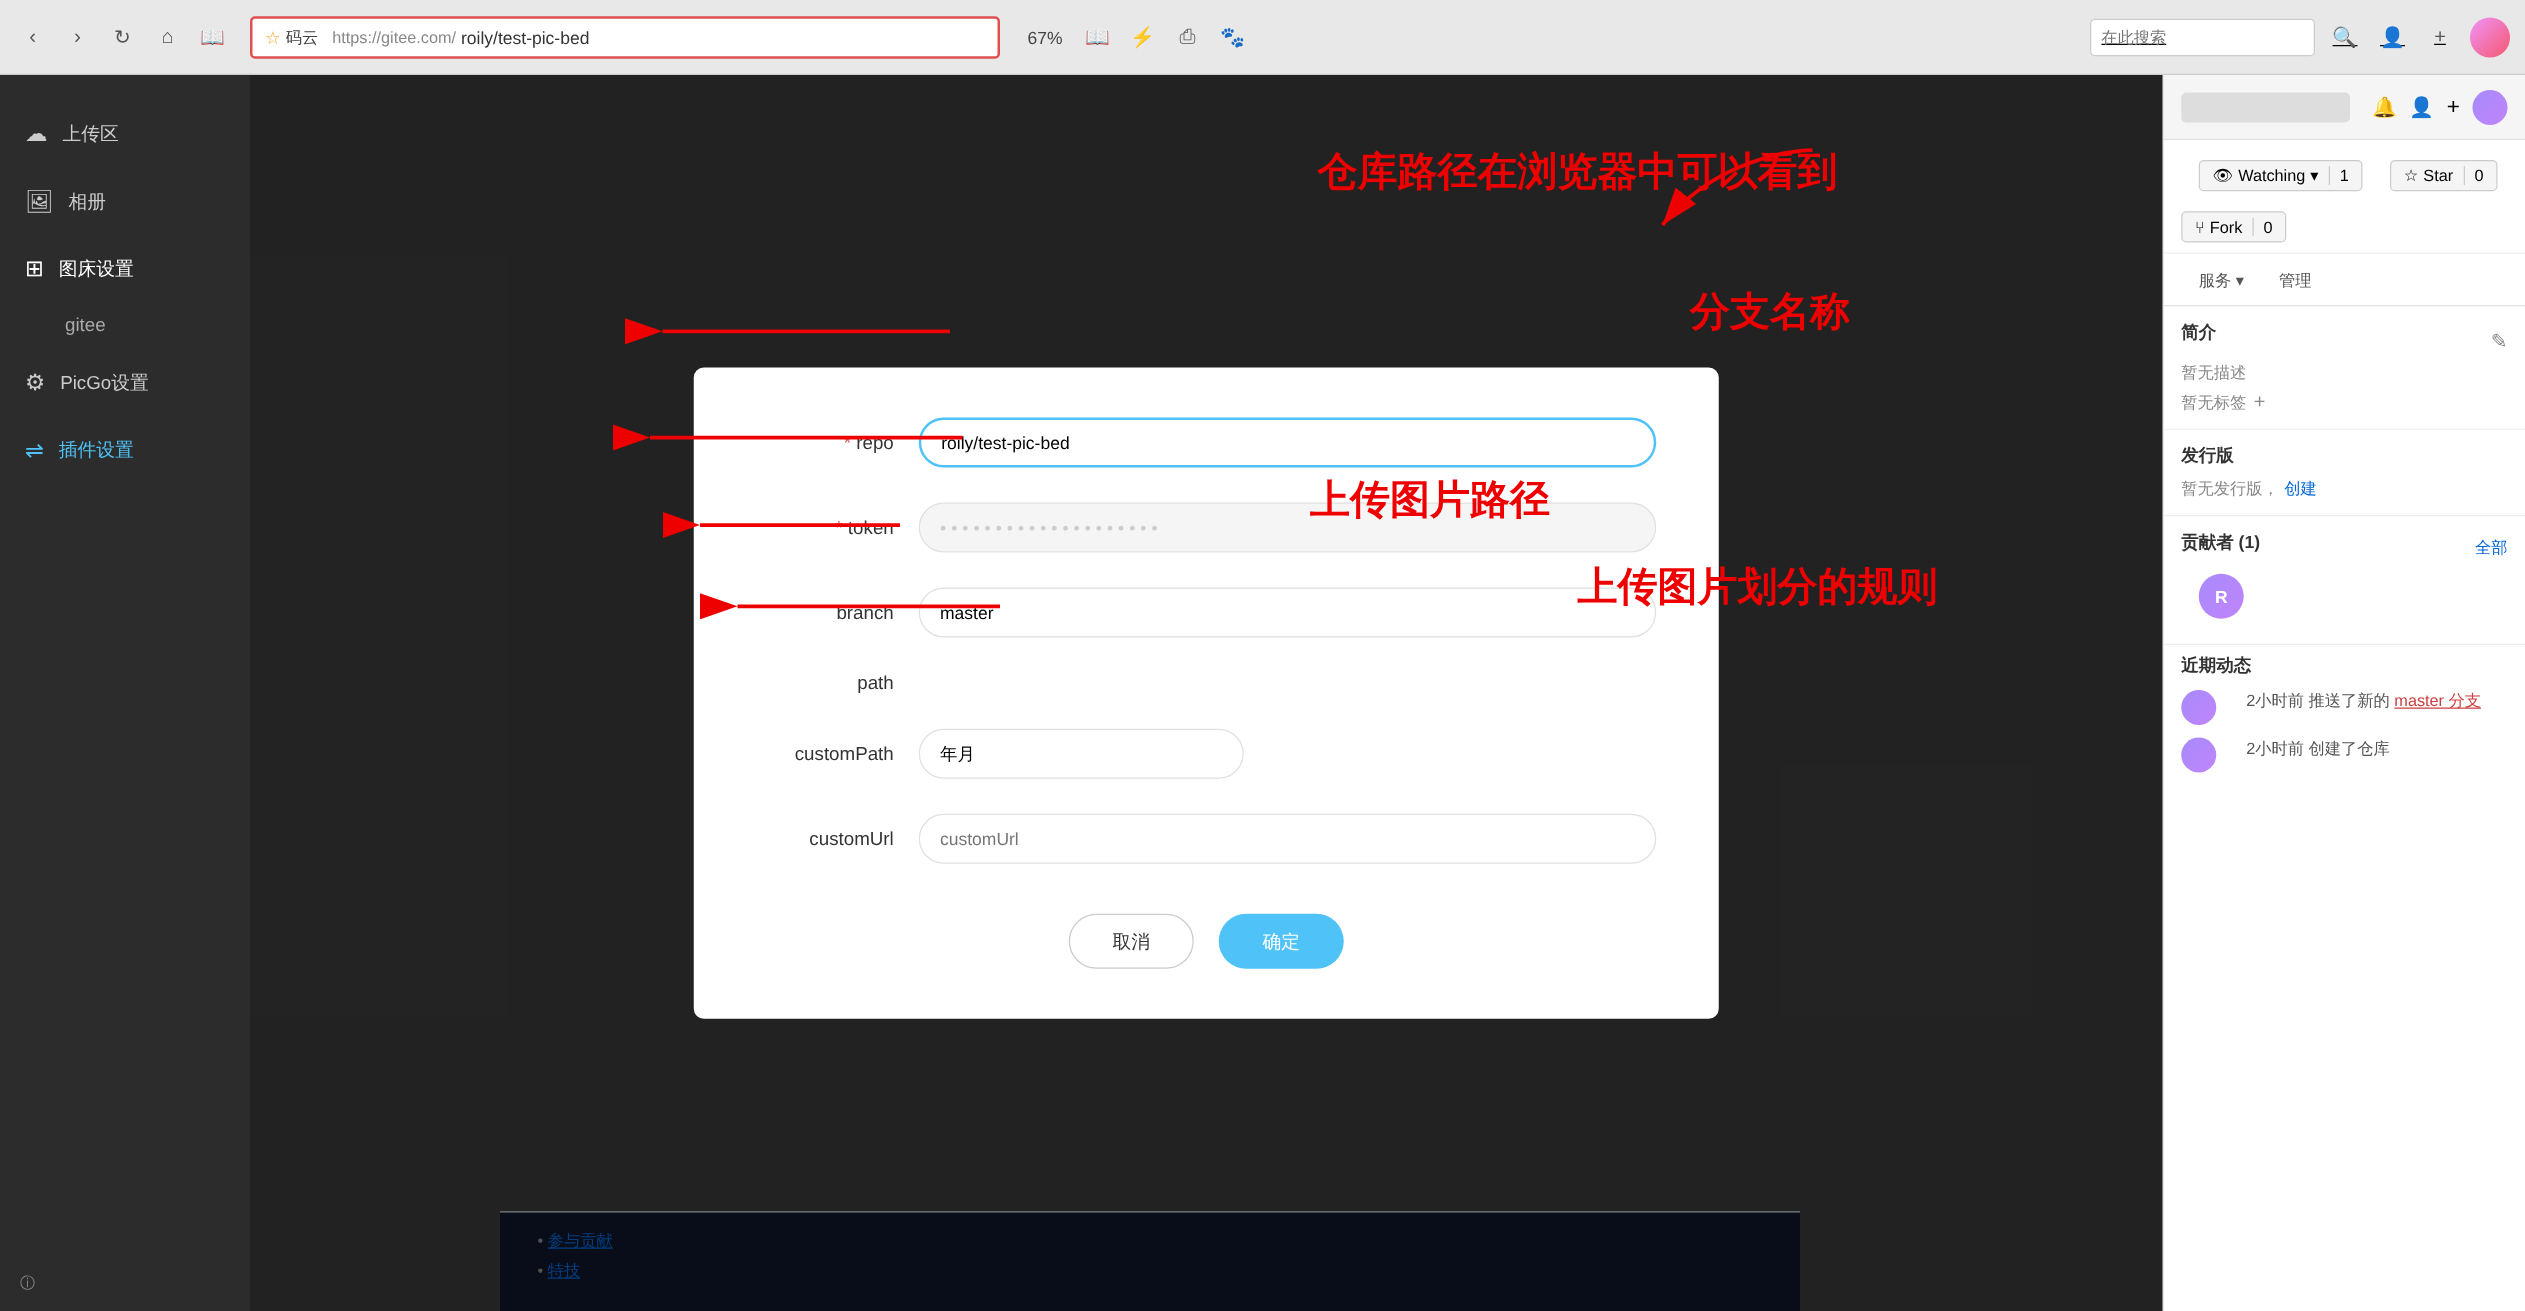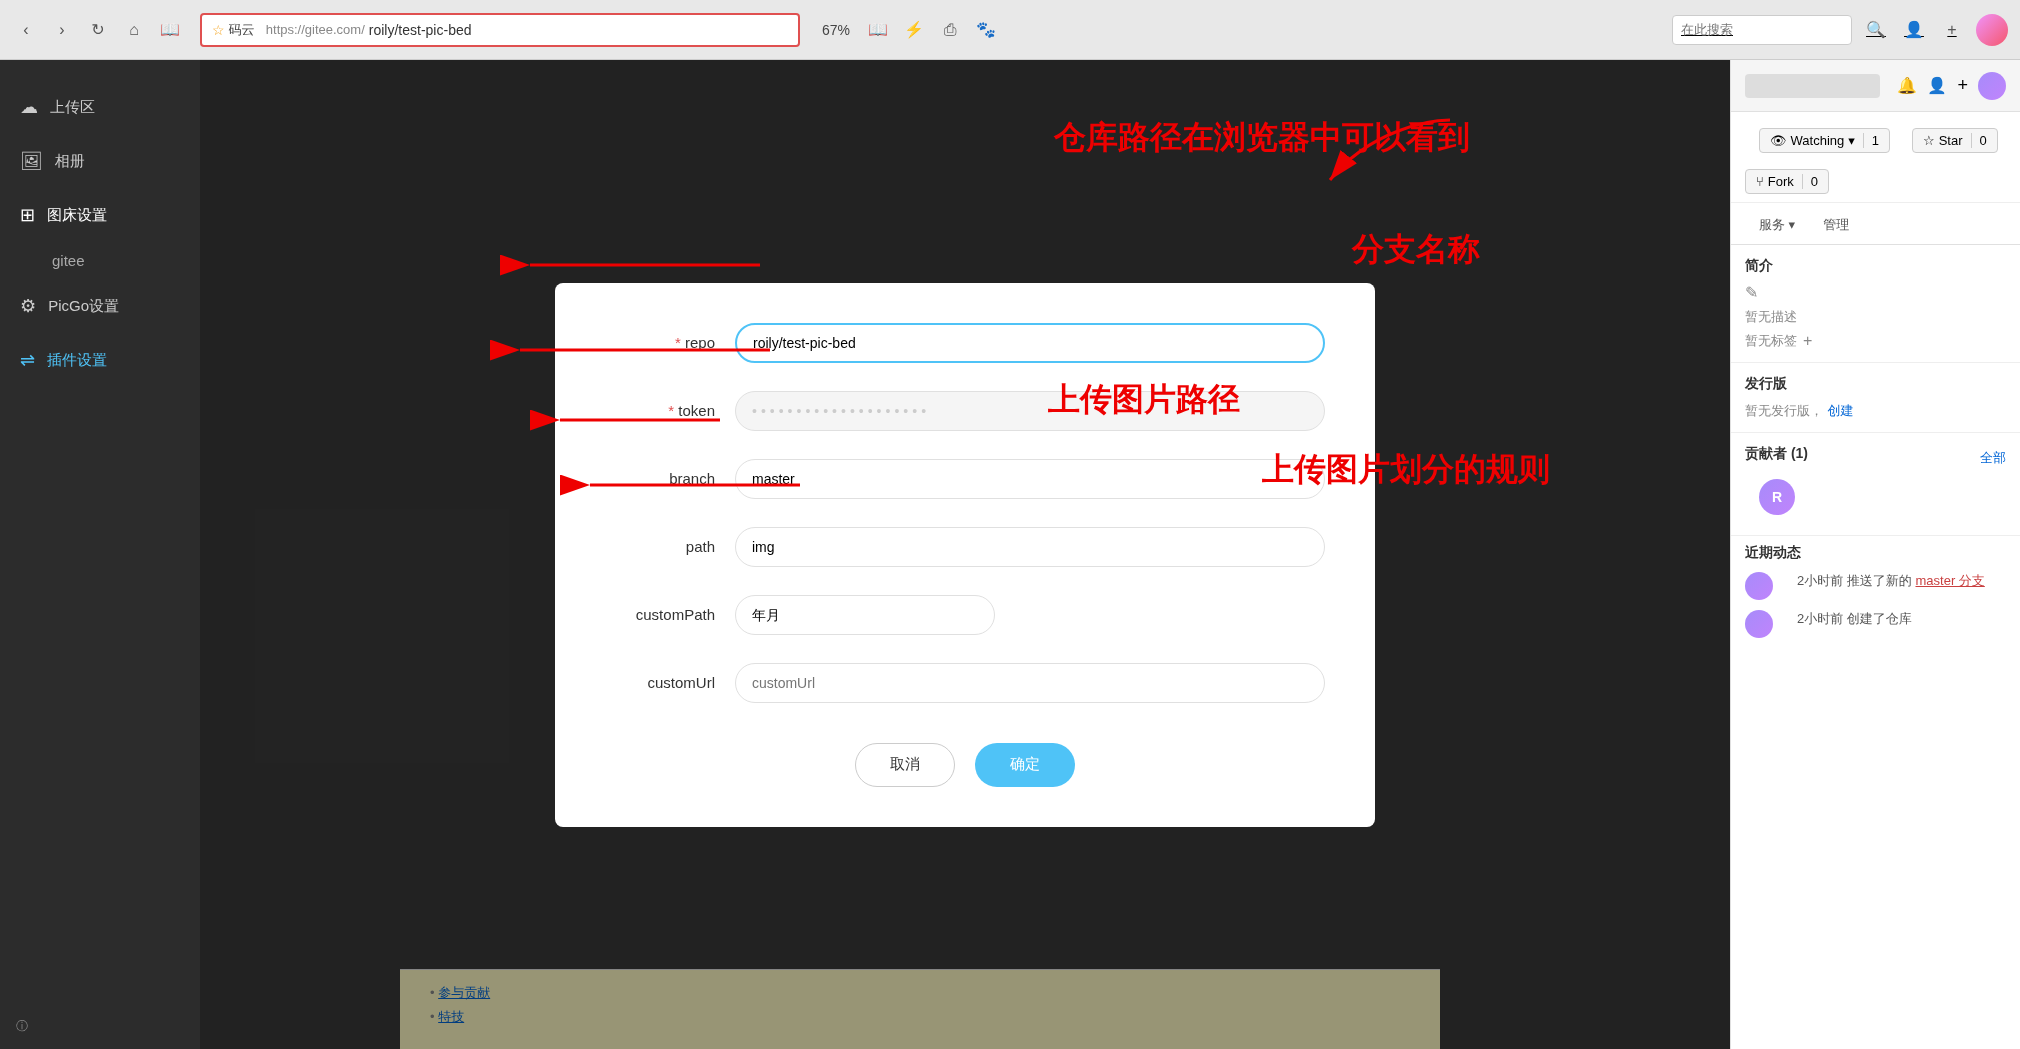--- a/index.html
+++ b/index.html
@@ -328,21 +328,21 @@
     }
     .activity-text { color: #555; }
     .activity-link { color: #c94040; }
 
     
     .bottom-area {
       position: absolute;
       bottom: 0;
       left: 200px;
       right: 290px;
-      background: #fef9c3;
+      background: #0f172a;
       padding: 14px 30px;
       font-size: 13px;
       color: #555;
       border-top: 1px solid #ddd;
       height: 80px;
     }
   </style>
 </head>
 <body>
 
@@ -431,21 +431,20 @@
           <input type="password" class="form-input" value="abcdefghijklmnopqrst" style="letter-spacing: 4px; color: rgb(204, 204, 204); background: rgb(245, 245, 245);">
         </div>
 
         <div class="form-row">
           <label class="form-label">branch</label>
           <input type="text" class="form-input" value="master" style="">
         </div>
 
         <div class="form-row">
           <label class="form-label">path</label>
-          <input type="text" class="form-input" value="img" style="">
         </div>
 
         <div class="form-row">
           <label class="form-label">customPath</label>
           <select class="form-select">
             <option>年月</option>
             <option>年月日</option>
             <option>年</option>
           </select>
         </div>
@@ -570,21 +569,21 @@
     <div class="gitee-nav-tabs">
       <div class="gitee-tab">
         <span>服务</span> ▾
       </div>
       <div class="gitee-tab">
         <span>管理</span>
       </div>
     </div>
 
     <div class="gitee-section">
-      <div style="display:flex;justify-content:space-between;align-items:flex-start;margin-bottom:6px;flex-direction:column;">
+      <div style="display:flex;justify-content:space-between;align-items:flex-end;margin-bottom:6px;">
         <span class="gitee-section-title">简介</span>
         <span style="font-size:16px;cursor:pointer;color:#888;">✎</span>
       </div>
       <div class="gitee-section-text">暂无描述</div>
       <div style="display:flex;align-items:center;gap:6px;margin-top:6px;">
         <span class="gitee-section-text">暂无标签</span>
         <span style="color:#888;cursor:pointer;">+</span>
       </div>
     </div>
 

